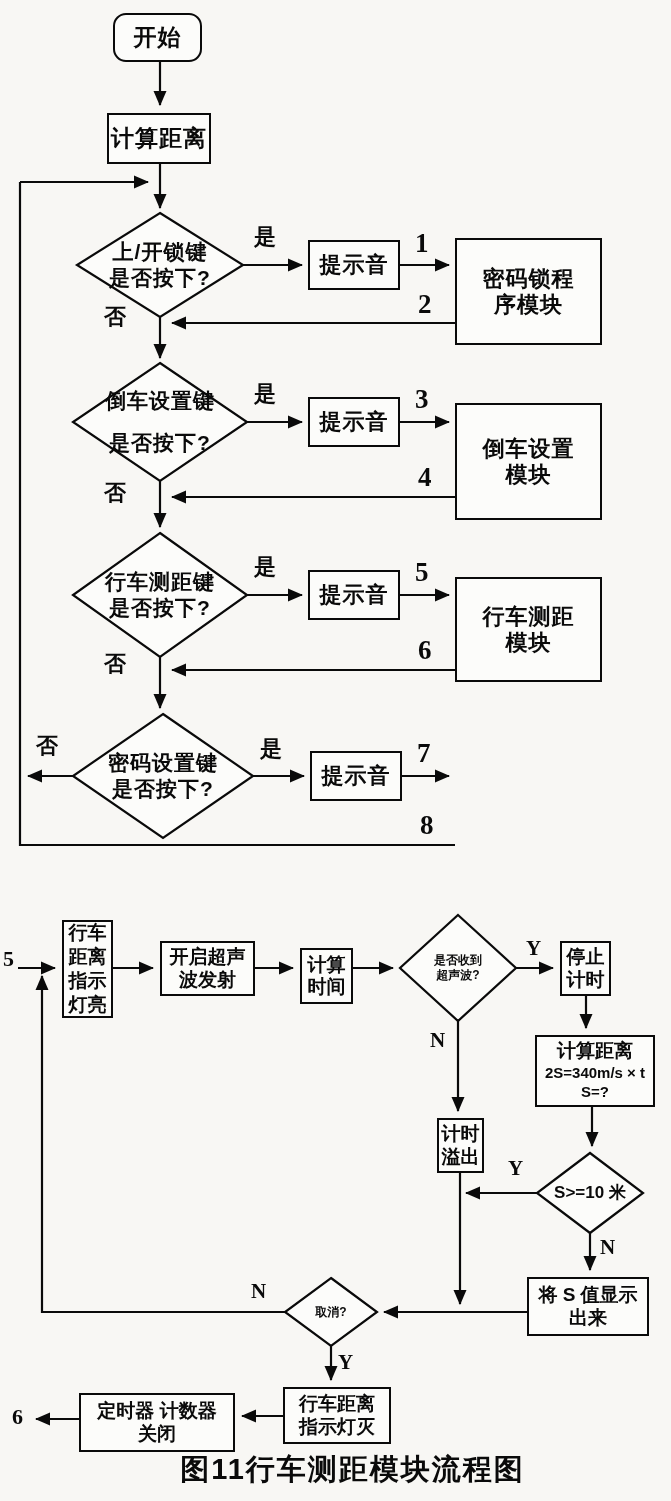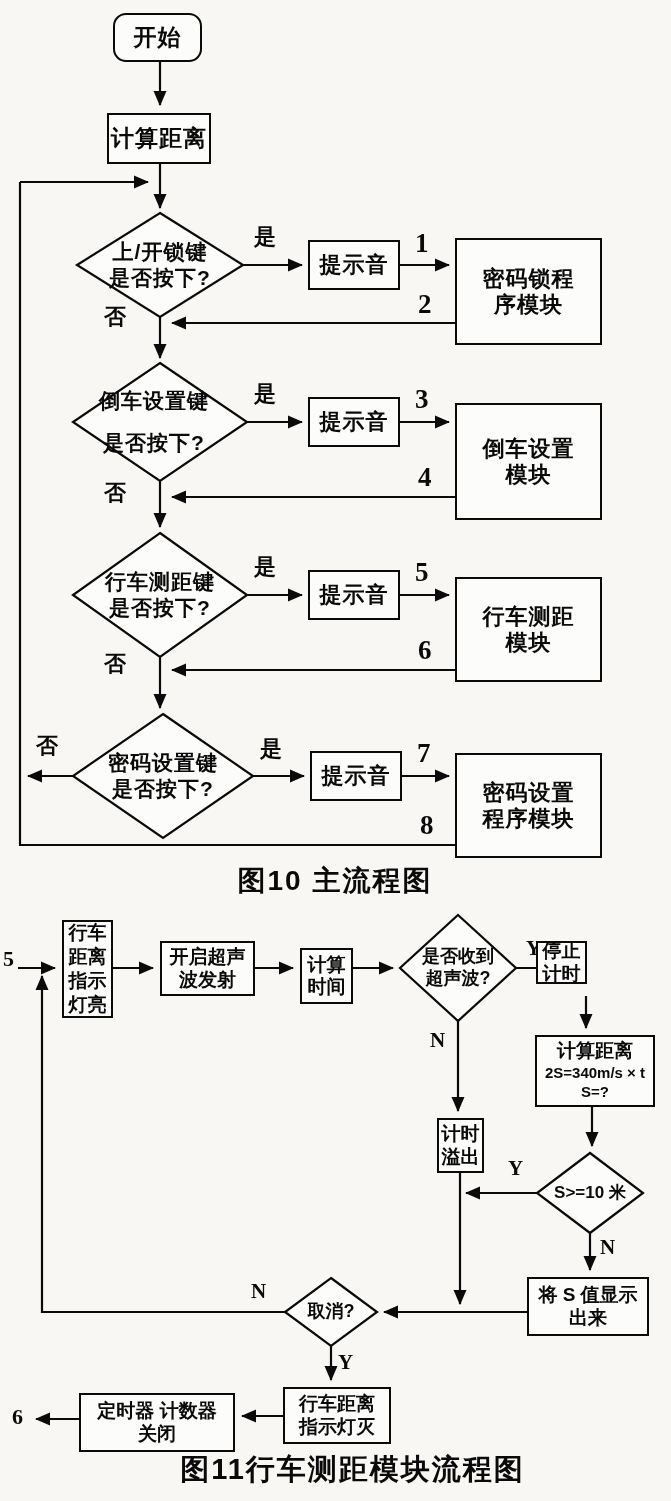--- a/index.html
+++ b/index.html
@@ -18,21 +18,21 @@
   }
   .rounded{border-radius:13px;}
   .f10box{font-size:22px;}
   .f11box{font-size:19px; letter-spacing:0px;}
   .dtext{
     position:absolute; display:flex; flex-direction:column;
     align-items:center; justify-content:center; text-align:center;
     font-weight:bold; line-height:1.22; letter-spacing:1px;
   }
   .d10{font-size:21px;}
-  .d11{font-size:18px; letter-spacing:0px;}
+  .d11{font-size:12px; letter-spacing:0px;}
   .lbl{position:absolute; font-weight:bold; font-size:22px; line-height:1;}
   .num{
     position:absolute; font-family:"Liberation Serif","DejaVu Serif",serif;
     font-weight:bold; font-size:27px; line-height:1;
   }
   .yn{
     position:absolute; font-family:"Liberation Serif","DejaVu Serif",serif;
     font-weight:bold; font-size:21px; line-height:1;
   }
   .cap{
@@ -127,21 +127,21 @@
   <div class="box f10box" style="left:308px;top:240px;width:92px;height:50px;">
     <span>提示音</span>
   </div>
   <div class="num" style="left:415px;top:230px;">1</div>
   <div class="num" style="left:418px;top:291px;">2</div>
   <div class="box f10box" style="left:455px;top:238px;width:147px;height:107px;">
     <span>密码锁程</span>
     <span>序模块</span>
   </div>
 
-  <div class="dtext d10" style="left:67px;top:394px;width:174px;height:56px;gap:16px;">
+  <div class="dtext d10" style="left:73px;top:394px;width:174px;height:56px;gap:16px;">
     <span>倒车设置键</span>
     <span>是否按下?</span>
   </div>
   <div class="lbl" style="left:254px;top:383px;">是</div>
   <div class="lbl" style="left:104px;top:482px;">否</div>
   <div class="box f10box" style="left:308px;top:397px;width:92px;height:50px;">
     <span>提示音</span>
   </div>
   <div class="num" style="left:415px;top:386px;">3</div>
   <div class="num" style="left:418px;top:464px;">4</div>
@@ -170,26 +170,21 @@
     <span>密码设置键</span>
     <span>是否按下?</span>
   </div>
   <div class="lbl" style="left:260px;top:738px;">是</div>
   <div class="lbl" style="left:36px;top:735px;">否</div>
   <div class="box f10box" style="left:310px;top:751px;width:92px;height:50px;">
     <span>提示音</span>
   </div>
   <div class="num" style="left:417px;top:740px;">7</div>
   <div class="num" style="left:420px;top:812px;">8</div>
-  <div class="box f10box" style="left:455px;top:753px;width:147px;height:105px;">
-    <span>密码设置</span>
-    <span>程序模块</span>
-  </div>
-
-  <div class="cap" style="left:150px;top:862px;width:370px;font-size:28px;">图10 主流程图</div>
+
 
   <div class="yn" style="left:3px;top:948px;font-size:22px;">5</div>
 
   <div class="box f11box" style="left:62px;top:920px;width:51px;height:98px;line-height:1.26;">
     <span>行车</span>
     <span>距离</span>
     <span>指示</span>
     <span>灯亮</span>
   </div>
 
@@ -203,21 +198,21 @@
     <span>时间</span>
   </div>
 
   <div class="dtext d11" style="left:402px;top:942px;width:112px;height:52px;">
     <span>是否收到</span>
     <span>超声波?</span>
   </div>
   <div class="yn" style="left:526px;top:938px;">Y</div>
   <div class="yn" style="left:430px;top:1030px;">N</div>
 
-  <div class="box f11box" style="left:536px;top:941px;width:51px;height:43px;">
+  <div class="box f11box" style="left:560px;top:941px;width:51px;height:55px;">
     <span>停止</span>
     <span>计时</span>
   </div>
 
   <div class="box f11box" style="left:535px;top:1035px;width:120px;height:72px;">
     <span style="font-size:19px;">计算距离</span>
     <span class="formula">2S=340m/s × t</span>
     <span class="formula">S=?</span>
   </div>
 

